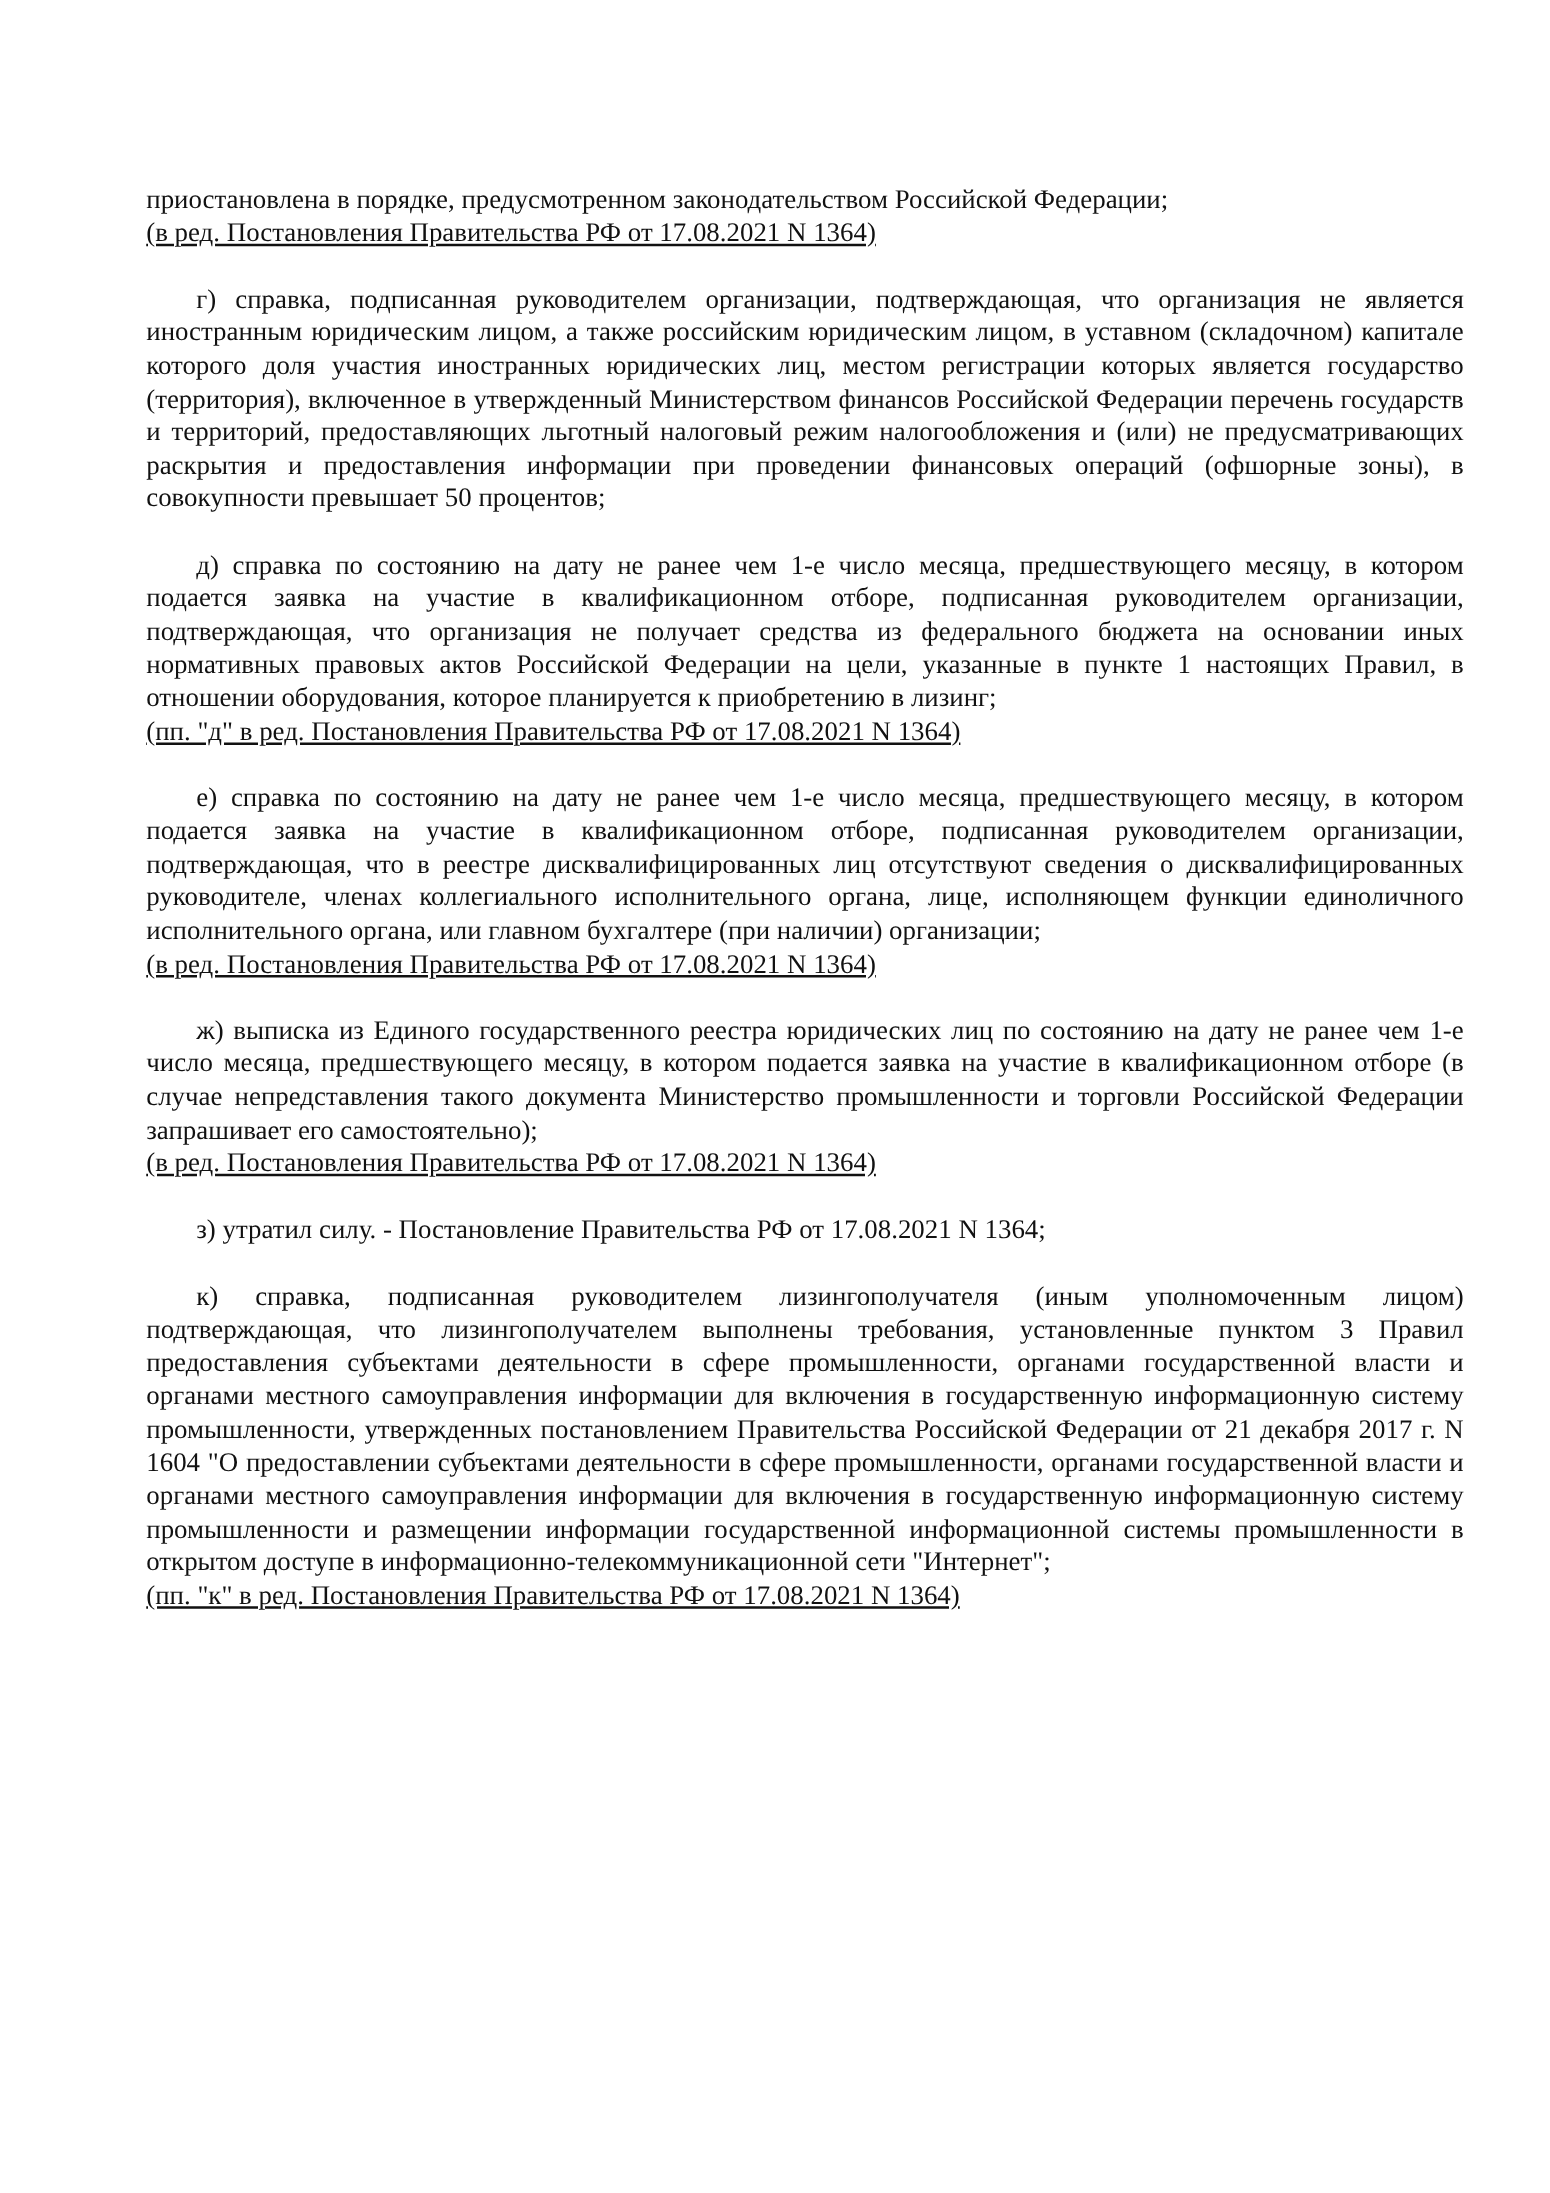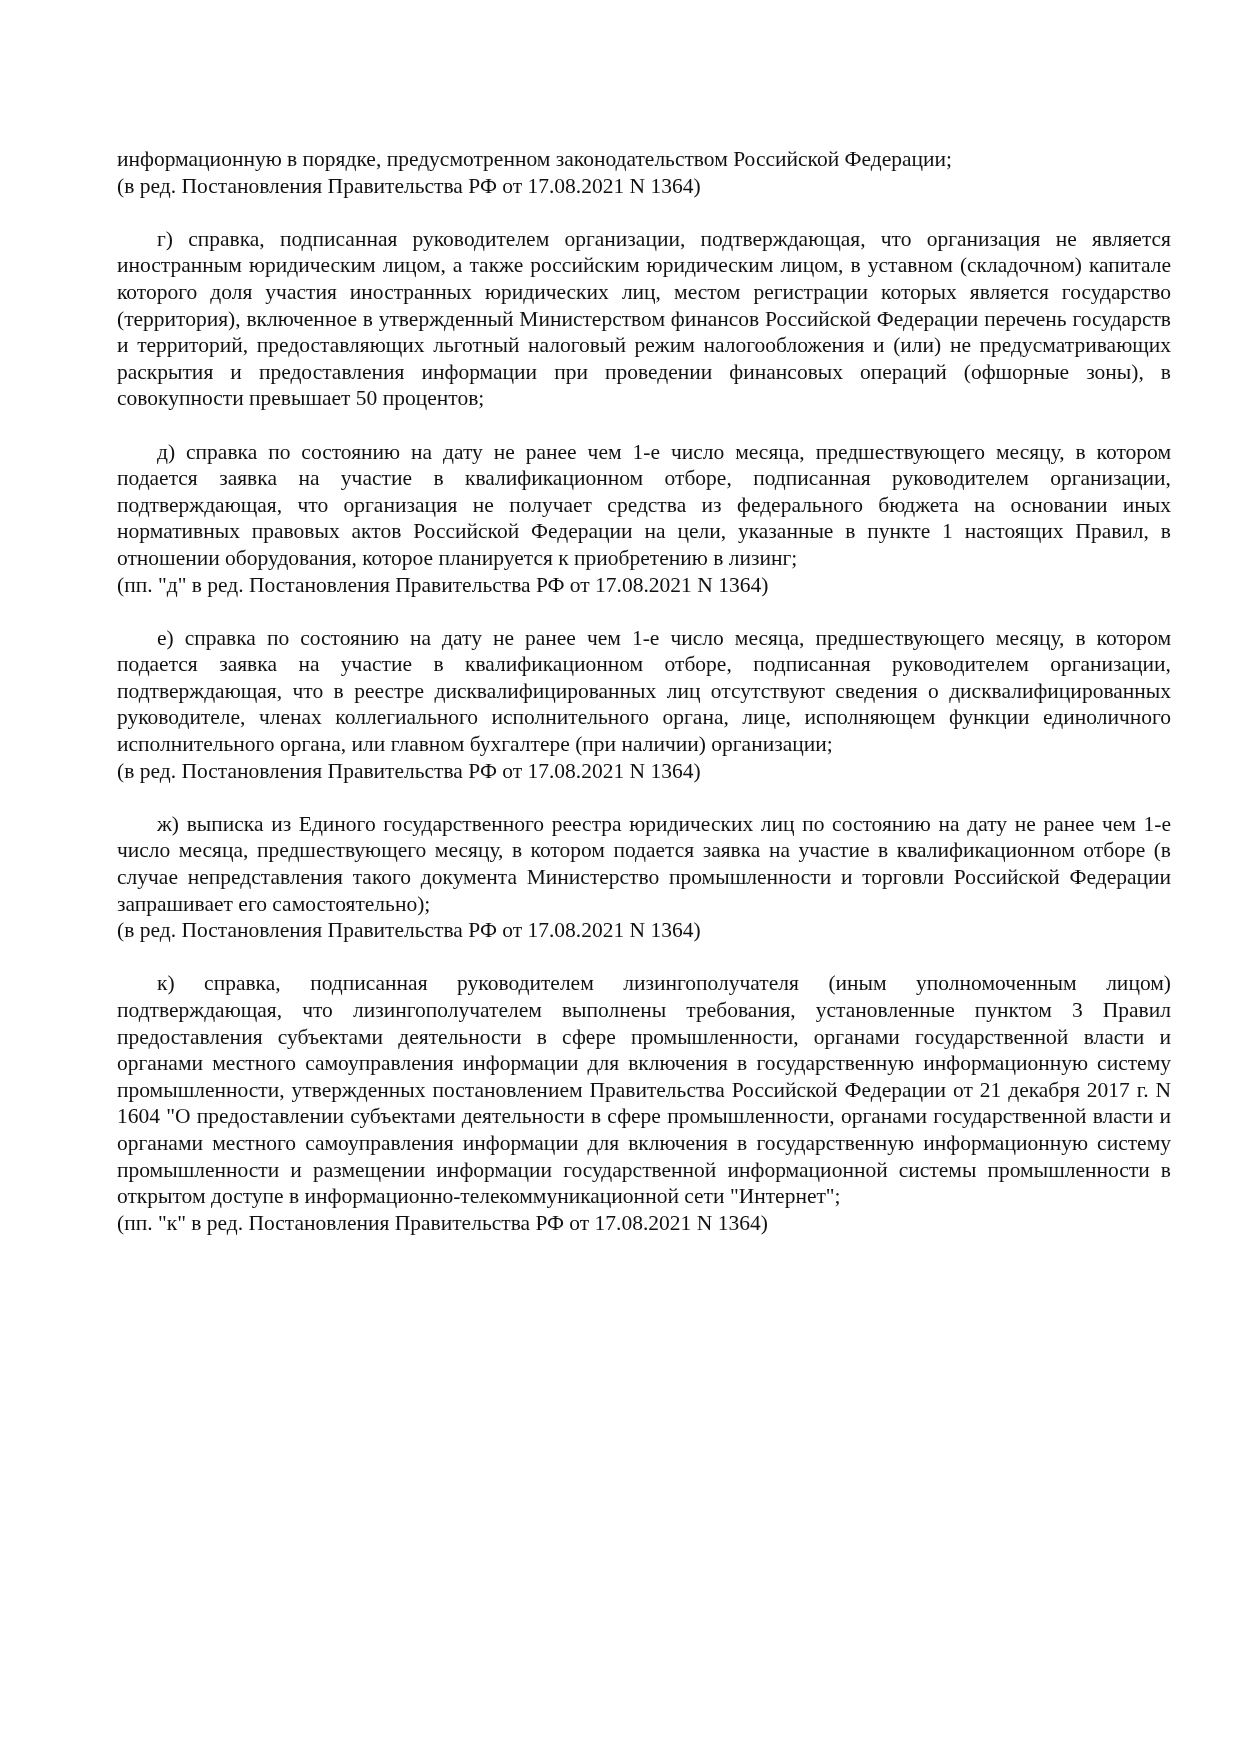--- a/index.html
+++ b/index.html
@@ -31,39 +31,41 @@
   .para.noindent {
     text-indent: 0;
   }
   .para.tight {
     margin-bottom: 0;
   }
   .note {
     margin: 0 0 26.6px 0;
     text-indent: 0;
     text-align: left;
+    text-decoration: underline;
   }
 </style>
 </head>
 <body>
 
 <div class="page">
 
-  <p class="para noindent tight">информационную в порядке, предусмотренном законодательством Российской Федерации;</p>
+  <p class="para noindent tight">приостановлена в порядке, предусмотренном законодательством Российской Федерации;</p>
   <p class="note">(в ред. Постановления Правительства РФ от 17.08.2021 N 1364)</p>
 
   <p class="para">г) справка, подписанная руководителем организации, подтверждающая, что организация не является иностранным юридическим лицом, а также российским юридическим лицом, в уставном (складочном) капитале которого доля участия иностранных юридических лиц, местом регистрации которых является государство (территория), включенное в утвержденный Министерством финансов Российской Федерации перечень государств и территорий, предоставляющих льготный налоговый режим налогообложения и (или) не предусматривающих раскрытия и предоставления информации при проведении финансовых операций (офшорные зоны), в совокупности превышает 50 процентов;</p>
 
   <p class="para tight">д) справка по состоянию на дату не ранее чем 1-е число месяца, предшествующего месяцу, в котором подается заявка на участие в квалификационном отборе, подписанная руководителем организации, подтверждающая, что организация не получает средства из федерального бюджета на основании иных нормативных правовых актов Российской Федерации на цели, указанные в пункте 1 настоящих Правил, в отношении оборудования, которое планируется к приобретению в лизинг;</p>
   <p class="note">(пп. "д" в ред. Постановления Правительства РФ от 17.08.2021 N 1364)</p>
 
   <p class="para tight">е) справка по состоянию на дату не ранее чем 1-е число месяца, предшествующего месяцу, в котором подается заявка на участие в квалификационном отборе, подписанная руководителем организации, подтверждающая, что в реестре дисквалифицированных лиц отсутствуют сведения о дисквалифицированных руководителе, членах коллегиального исполнительного органа, лице, исполняющем функции единоличного исполнительного органа, или главном бухгалтере (при наличии) организации;</p>
   <p class="note">(в ред. Постановления Правительства РФ от 17.08.2021 N 1364)</p>
 
   <p class="para tight">ж) выписка из Единого государственного реестра юридических лиц по состоянию на дату не ранее чем 1-е число месяца, предшествующего месяцу, в котором подается заявка на участие в квалификационном отборе (в случае непредставления такого документа Министерство промышленности и торговли Российской Федерации запрашивает его самостоятельно);</p>
   <p class="note">(в ред. Постановления Правительства РФ от 17.08.2021 N 1364)</p>
 
+  <p class="para">з) утратил силу. - Постановление Правительства РФ от 17.08.2021 N 1364;</p>
 
 
   <p class="para tight">к) справка, подписанная руководителем лизингополучателя (иным уполномоченным лицом) подтверждающая, что лизингополучателем выполнены требования, установленные пунктом 3 Правил предоставления субъектами деятельности в сфере промышленности, органами государственной власти и органами местного самоуправления информации для включения в государственную информационную систему промышленности, утвержденных постановлением Правительства Российской Федерации от 21 декабря 2017 г. N 1604 "О предоставлении субъектами деятельности в сфере промышленности, органами государственной власти и органами местного самоуправления информации для включения в государственную информационную систему промышленности и размещении информации государственной информационной системы промышленности в открытом доступе в информационно-телекоммуникационной сети "Интернет";</p>
   <p class="note">(пп. "к" в ред. Постановления Правительства РФ от 17.08.2021 N 1364)</p>
 
 </div>
 
 </body></html>

